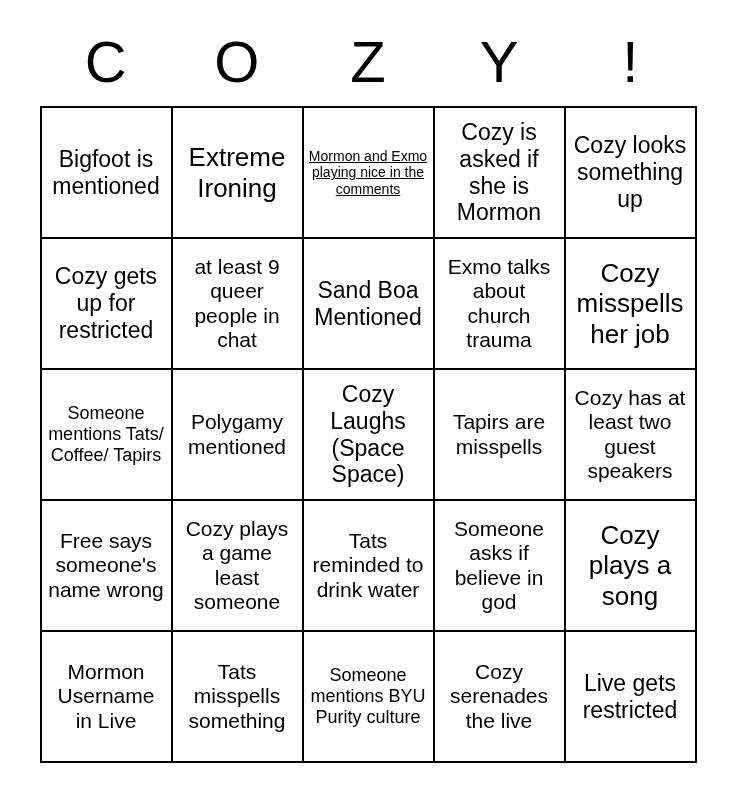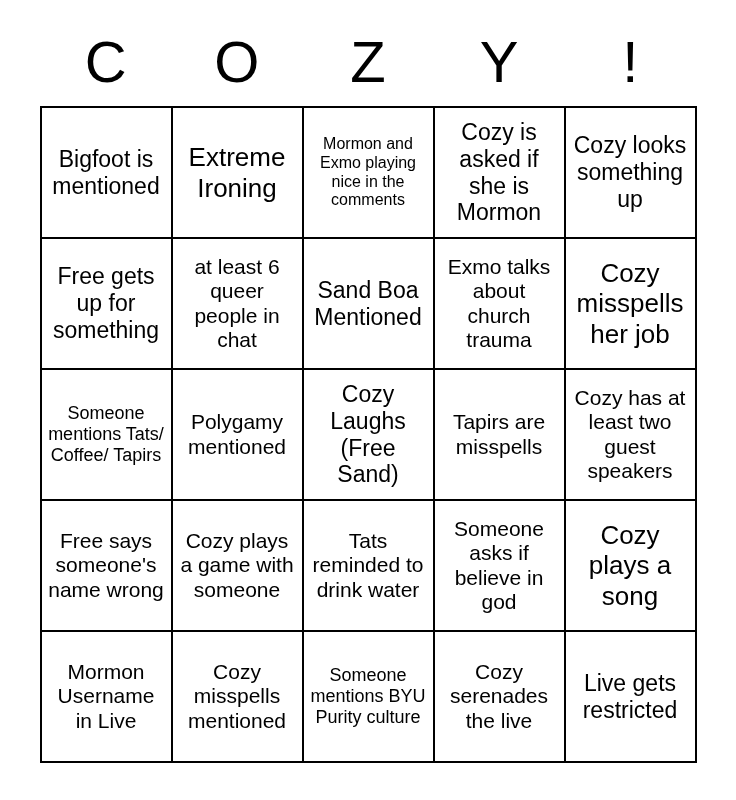--- a/index.html
+++ b/index.html
@@ -54,21 +54,21 @@
     padding: 3px 5px;
     box-sizing: border-box;
     line-height: 1.16;
     font-family: "Liberation Sans", sans-serif;
   }
   
   .fs-xl { font-size: 26px; }
   .fs-lg { font-size: 23px; }
   .fs-md { font-size: 21px; }
   .fs-sm { font-size: 18px; }
-  .fs-xs { font-size: 16px; }
+  .fs-xs { font-size: 14px; text-decoration: underline; }
 </style>
 </head>
 <body>
 
 <div class="bingo-wrap">
 
   <div class="title-row">
     <div class="title-letter">C</div>
     <div class="title-letter">O</div>
     <div class="title-letter">Z</div>
@@ -79,43 +79,43 @@
   <table class="bingo">
     <tbody>
       <tr>
         <td class="fs-lg">Bigfoot is mentioned</td>
         <td class="fs-xl">Extreme Ironing</td>
         <td class="fs-xs">Mormon and Exmo playing nice in the comments</td>
         <td class="fs-lg">Cozy is asked if she is Mormon</td>
         <td class="fs-lg">Cozy looks something up</td>
       </tr>
       <tr>
-        <td class="fs-lg">Free gets up for something</td>
-        <td class="fs-md">at least 6 queer people in chat</td>
+        <td class="fs-lg">Cozy gets up for restricted</td>
+        <td class="fs-md">at least 9 queer people in chat</td>
         <td class="fs-lg">Sand Boa Mentioned</td>
         <td class="fs-md">Exmo talks about church trauma</td>
         <td class="fs-xl">Cozy misspells her job</td>
       </tr>
       <tr>
         <td class="fs-sm">Someone mentions Tats/ Coffee/ Tapirs</td>
         <td class="fs-md">Polygamy mentioned</td>
-        <td class="fs-lg">Cozy Laughs (Free Sand)</td>
+        <td class="fs-lg">Cozy Laughs (Space Space)</td>
         <td class="fs-md">Tapirs are misspells</td>
         <td class="fs-md">Cozy has at least two guest speakers</td>
       </tr>
       <tr>
         <td class="fs-md">Free says someone's name wrong</td>
-        <td class="fs-md">Cozy plays a game with someone</td>
+        <td class="fs-md">Cozy plays a game least someone</td>
         <td class="fs-md">Tats reminded to drink water</td>
         <td class="fs-md">Someone asks if believe in god</td>
         <td class="fs-xl">Cozy plays a song</td>
       </tr>
       <tr>
         <td class="fs-md">Mormon Username in Live</td>
-        <td class="fs-md">Cozy misspells mentioned</td>
+        <td class="fs-md">Tats misspells something</td>
         <td class="fs-sm">Someone mentions BYU Purity culture</td>
         <td class="fs-md">Cozy serenades the live</td>
         <td class="fs-lg">Live gets restricted</td>
       </tr>
     </tbody>
   </table>
 
 </div>
 
 </body></html>

